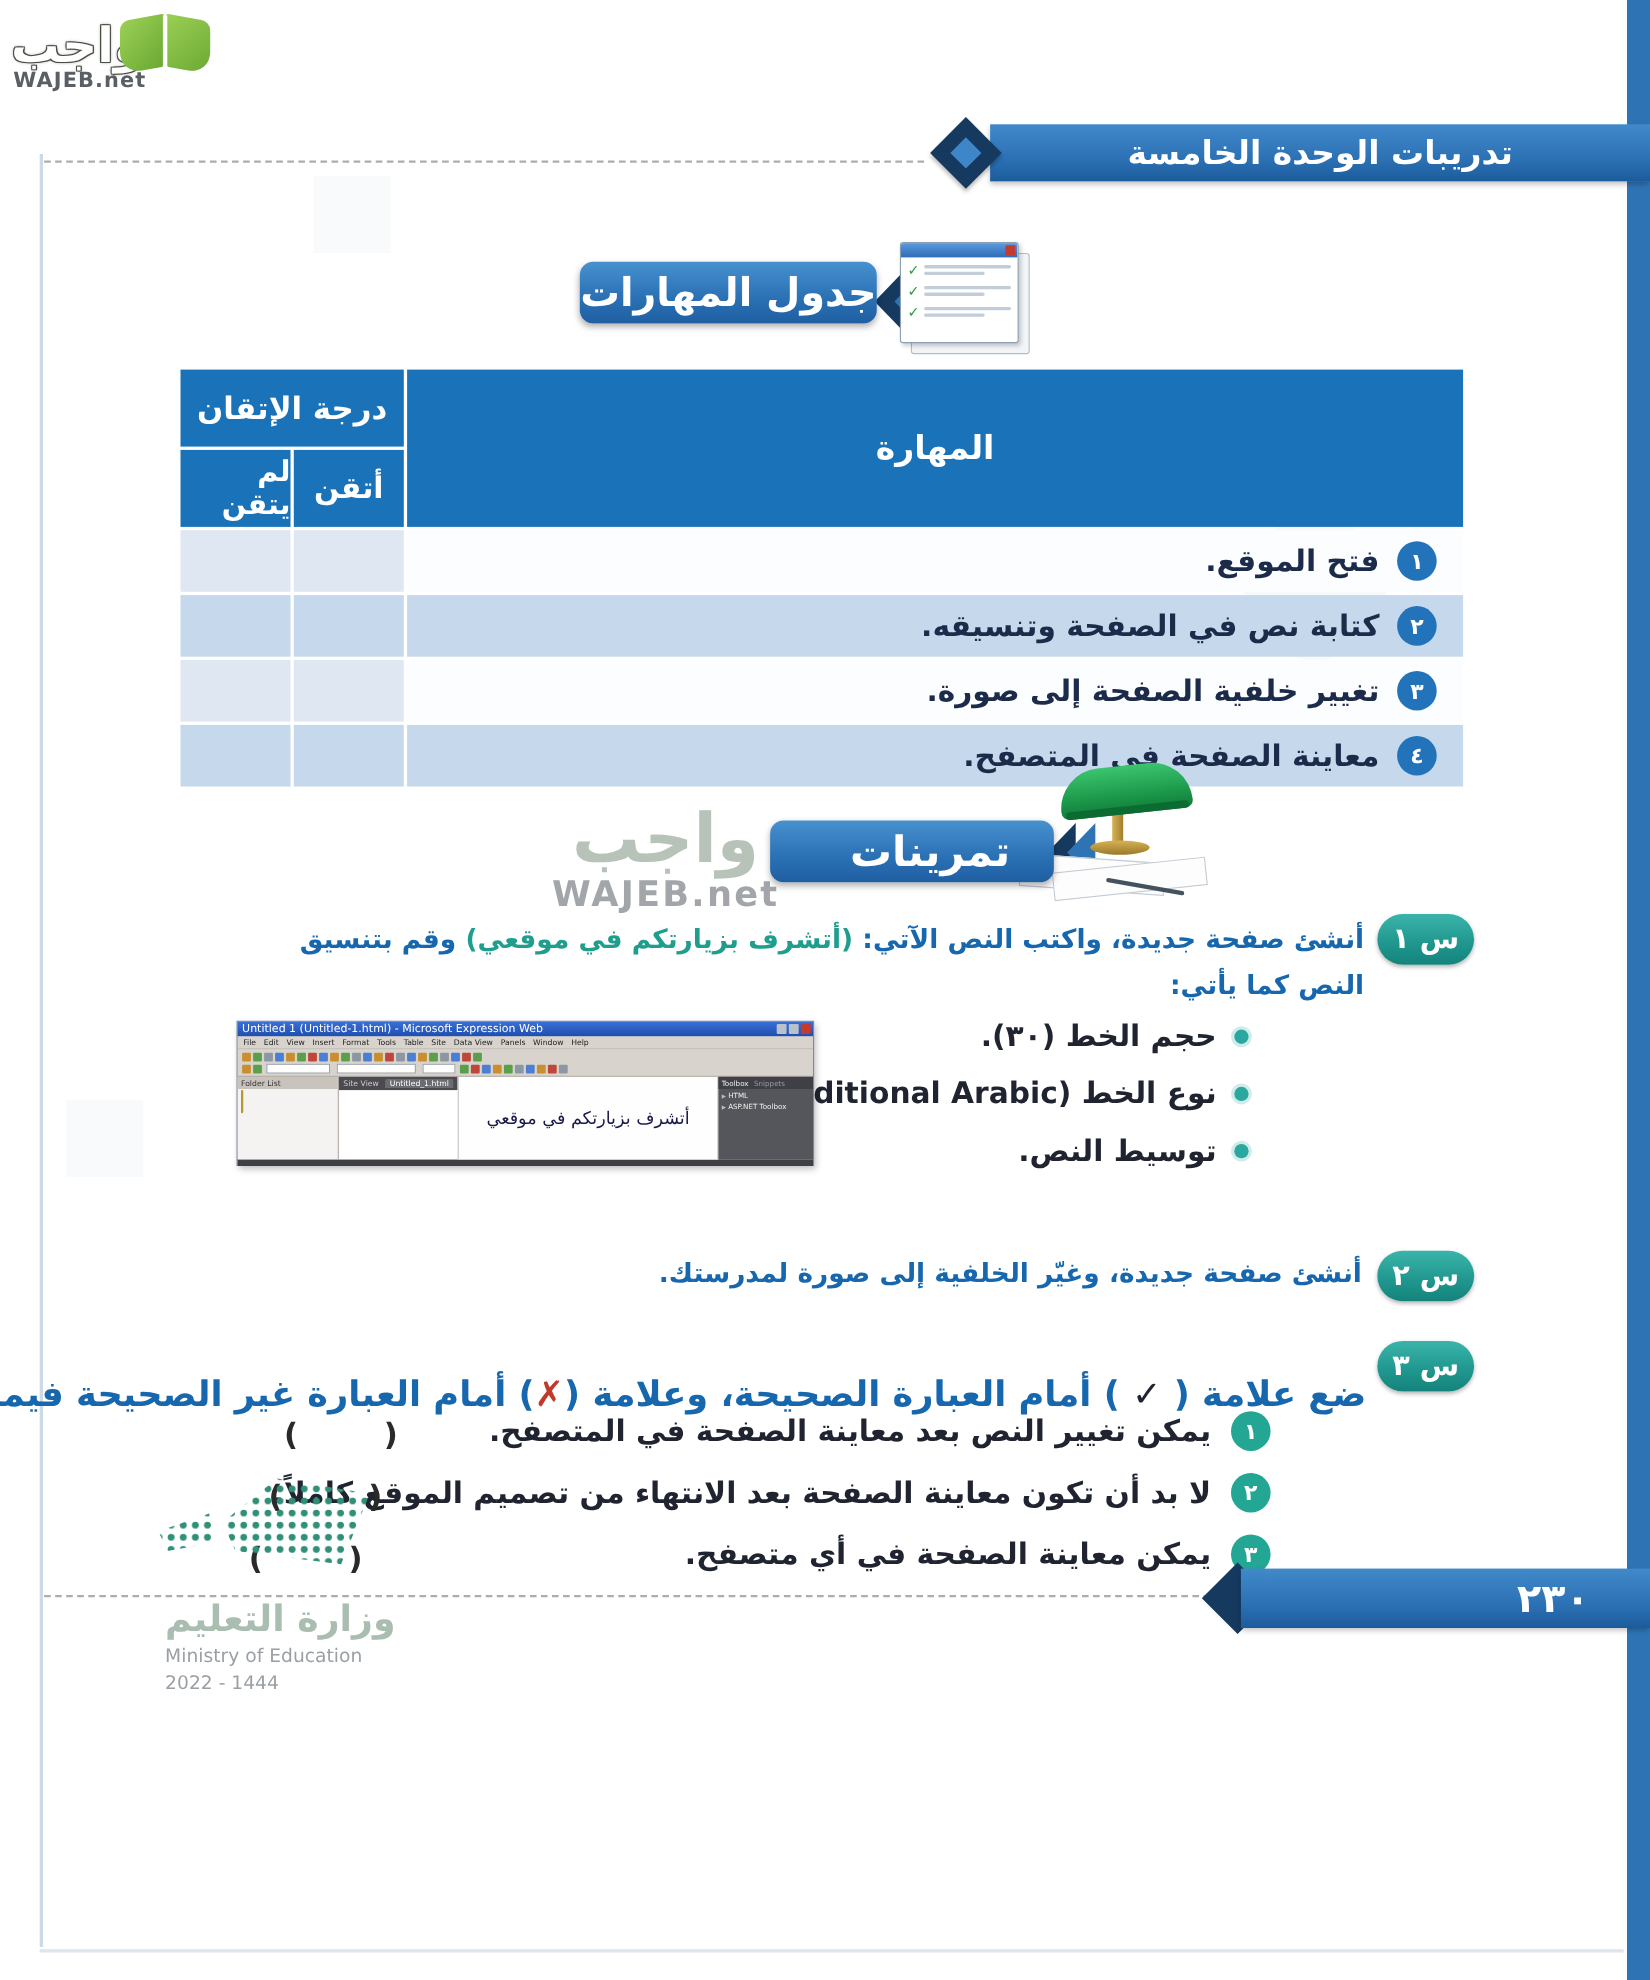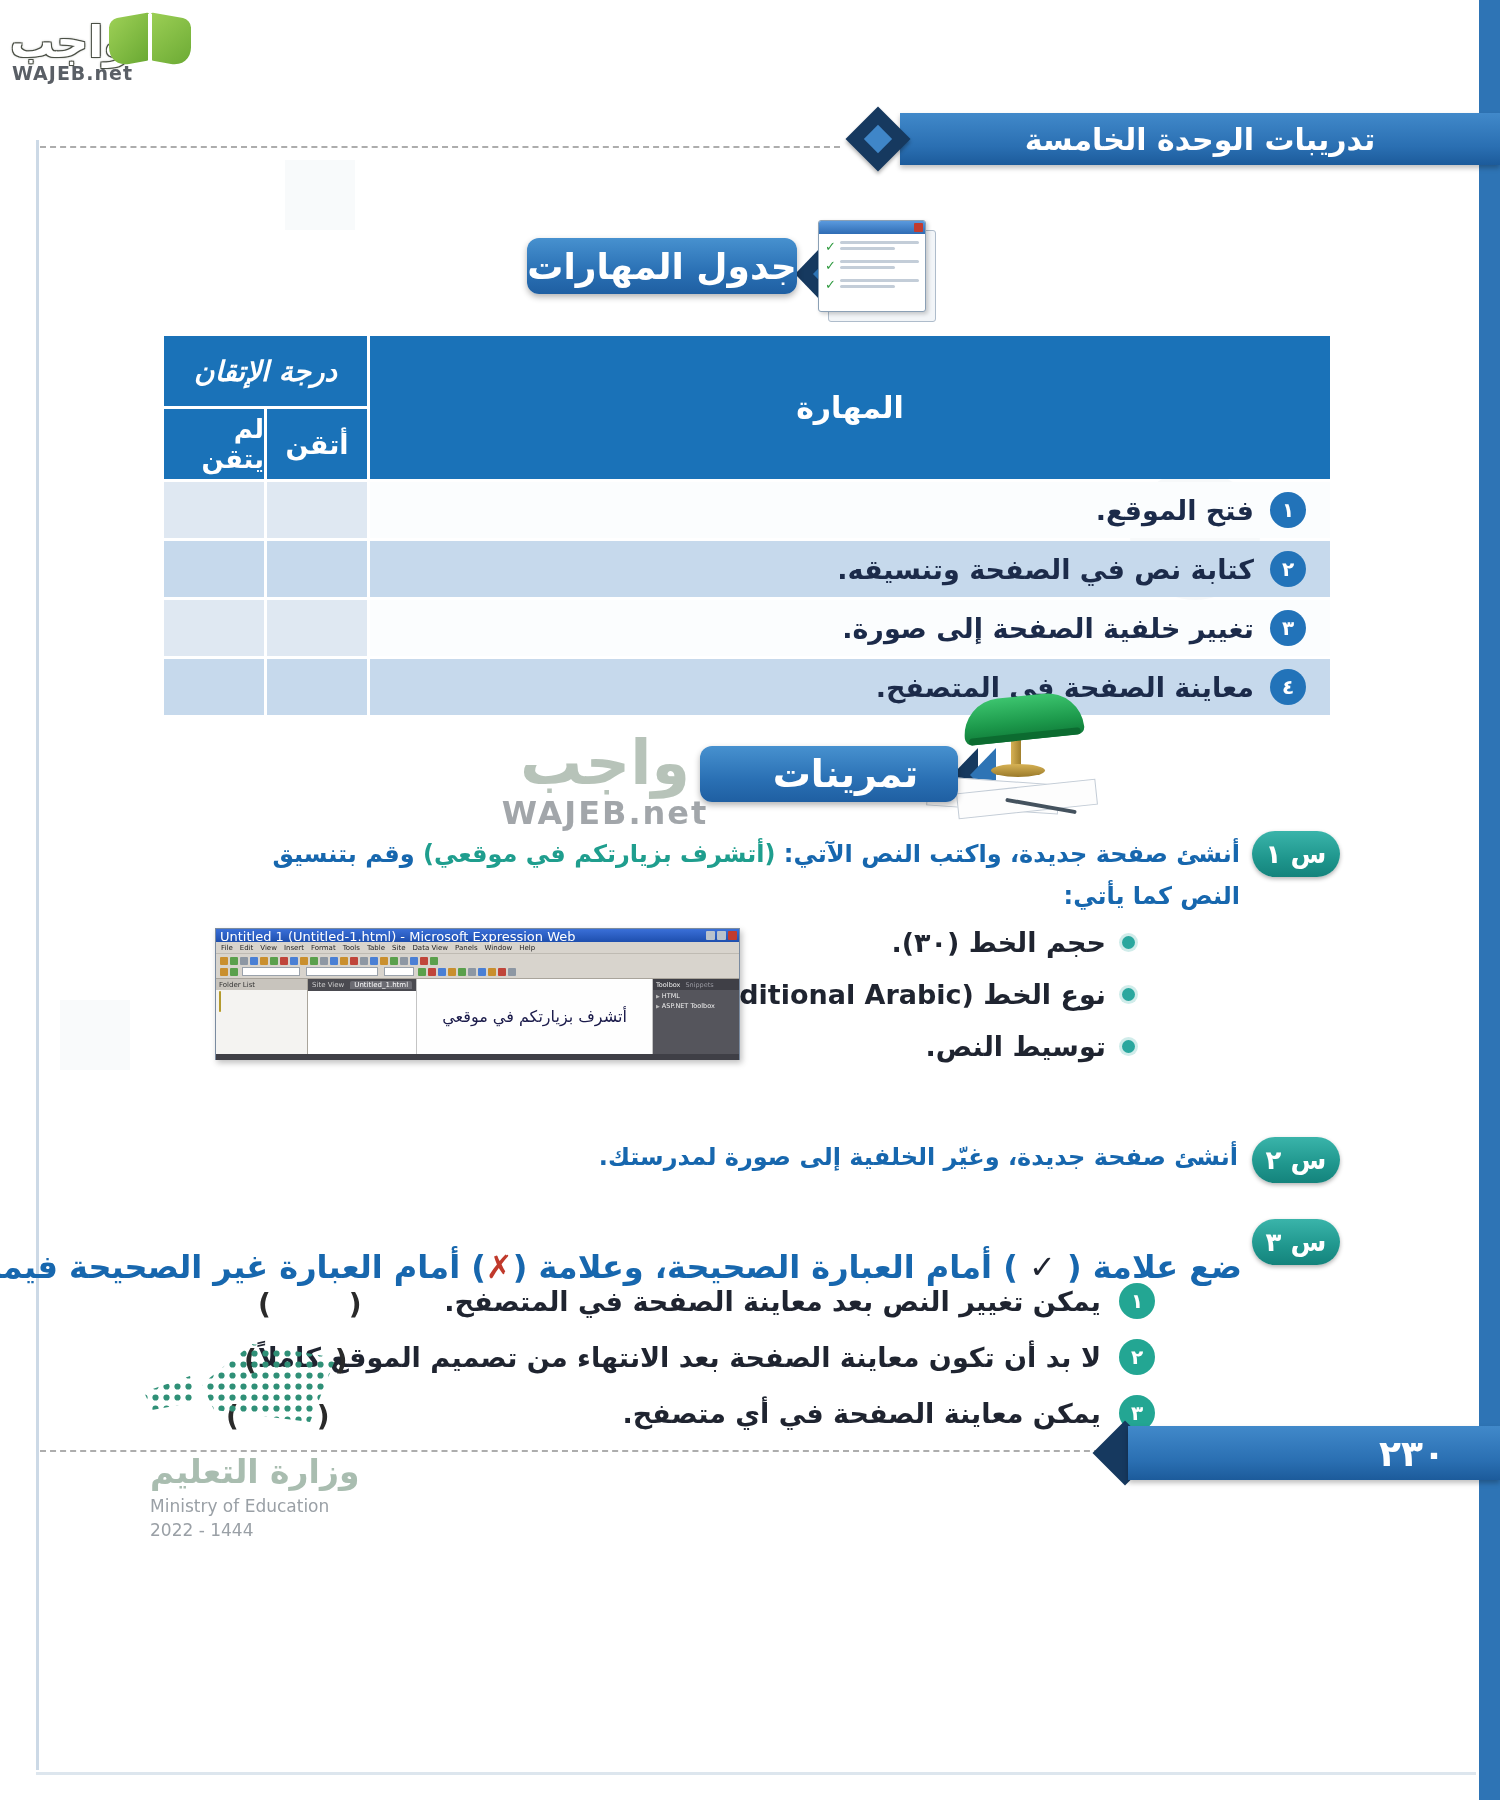--- a/index.html
+++ b/index.html
@@ -61,21 +61,21 @@
   .mb-lines{flex:1;}
   .mb-lines i{display:block;height:3px;background:#c3cdd8;margin-bottom:3px;border-radius:2px;}
   .mb-lines i:last-child{width:70%;}
 
   
   .skills-table{position:absolute;left:170px;top:336px;width:1160px;display:grid;
     grid-template-columns:960px 100px 100px;grid-template-rows:70px 70px 56px 56px 56px 56px;gap:3px;direction:rtl;}
   .cell{display:flex;align-items:center;justify-content:center;}
   .th{background:#1a72b8;color:#fff;font-weight:bold;}
   .th-skill{grid-column:1;grid-row:1 / span 2;font-size:30px;}
-  .th-mastery{grid-column:2 / span 2;grid-row:1;font-size:28px;font-style:italic;}
+  .th-mastery{grid-column:2 / span 2;grid-row:1;font-size:28px;}
   .th-atqan{grid-column:2;grid-row:2;font-size:27px;}
   .th-lam{grid-column:3;grid-row:2;font-size:26px;}
   .skill-cell{justify-content:flex-start;gap:16px;padding-right:24px;font-size:27px;font-weight:bold;color:#1c2b4a;}
   .bg-white{background:#fbfdfe;}
   .bg-blue{background:#c6d9ec;}
   .bg-light{background:#dfe8f2;}
   .num-circle{width:36px;height:36px;border-radius:50%;background:#2273b9;color:#fff;display:flex;align-items:center;justify-content:center;font-size:20px;font-weight:bold;flex-shrink:0;}
   .num-circle.green{background:#23a693;}
 
   
@@ -110,21 +110,21 @@
   .bullet-row{display:flex;align-items:center;gap:16px;height:52px;justify-content:flex-start;}
   .bullet-dot{width:13px;height:13px;border-radius:50%;background:#2aa79e;box-shadow:0 0 0 3px rgba(42,167,158,.22);flex-shrink:0;}
   .bullet-row span{font-size:27px;font-weight:600;color:#1f2430;}
 
   .q3-item{position:absolute;display:flex;align-items:center;gap:18px;white-space:nowrap;}
   .q3-item span.txt{font-size:27px;font-weight:600;color:#1f2430;}
   .ans{position:absolute;font-size:28px;font-weight:bold;color:#2a2a2a;white-space:pre;}
 
   
   .shot{position:absolute;left:215px;top:928px;width:525px;height:132px;border:1px solid #7a8ba0;direction:ltr;z-index:1;background:#d8d4cd;font-family:"DejaVu Sans","Liberation Sans",sans-serif;box-shadow:2px 3px 6px rgba(0,0,0,.25);}
-  .shot-title{height:13px;background:linear-gradient(180deg,#3a6fd8,#1e4fae);color:#fff;font-size:13px;display:flex;align-items:flex-start;padding:0 4px;position:relative;}
+  .shot-title{height:13px;background:linear-gradient(180deg,#3a6fd8,#1e4fae);color:#fff;font-size:10px;display:flex;align-items:center;padding:0 4px;position:relative;}
   .shot-btns{position:absolute;right:2px;top:2px;display:flex;gap:2px;}
   .shot-btns i{width:9px;height:9px;background:#b9c2cc;border-radius:1px;display:block;}
   .shot-btns i.r{background:#c23b2e;}
   .shot-menu{height:12px;background:#d8d4cd;display:flex;align-items:center;gap:7px;padding:0 5px;border-bottom:1px solid #bfbbb3;}
   .shot-menu span{font-size:7px;color:#222;}
   .shot-tools{height:25px;background:#d8d4cd;border-bottom:1px solid #a9a49b;padding:1px 4px;}
   .tool-row{height:11px;display:flex;align-items:center;gap:2px;}
   .ic{width:8px;height:8px;display:inline-block;background:#8d97a3;border-radius:1px;}
   .tool-row .ic:nth-child(4n){background:#4a7fd4;}
   .tool-row .ic:nth-child(4n+1){background:#c98f2e;}

